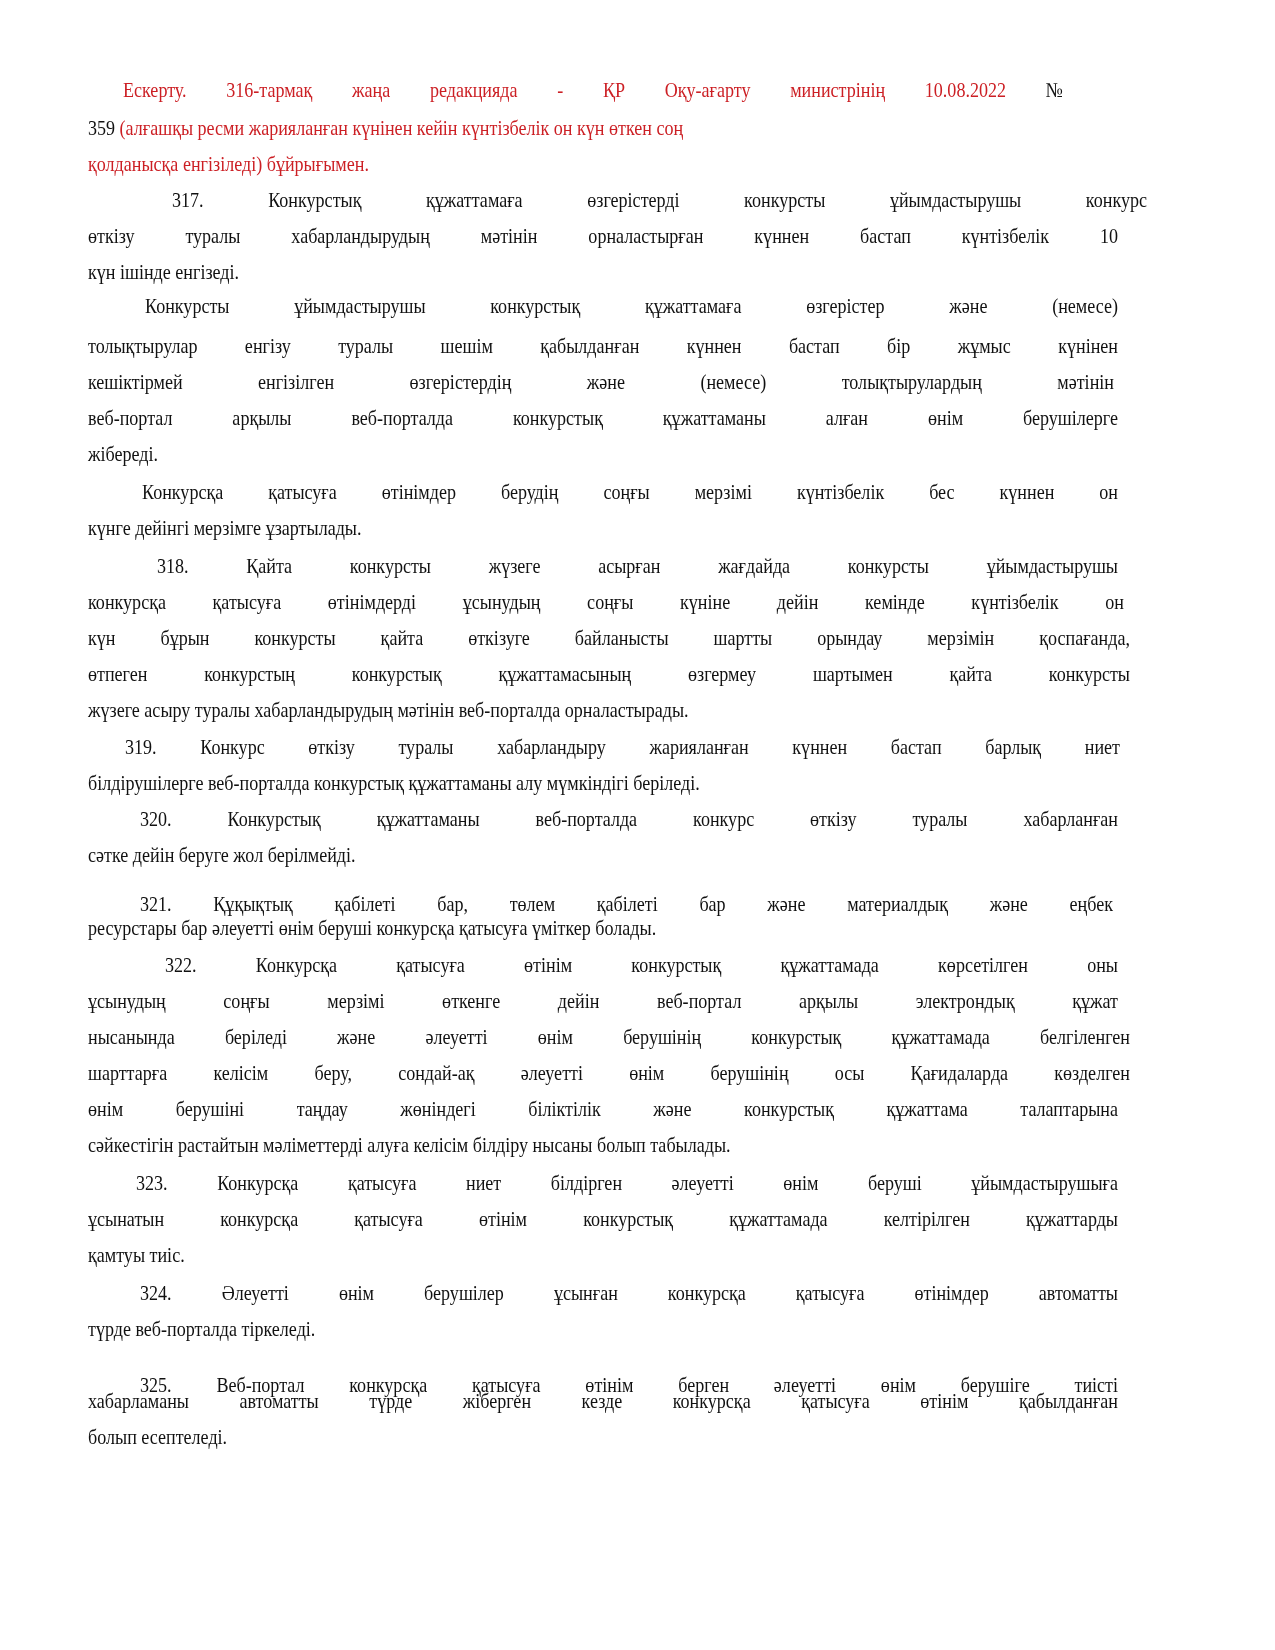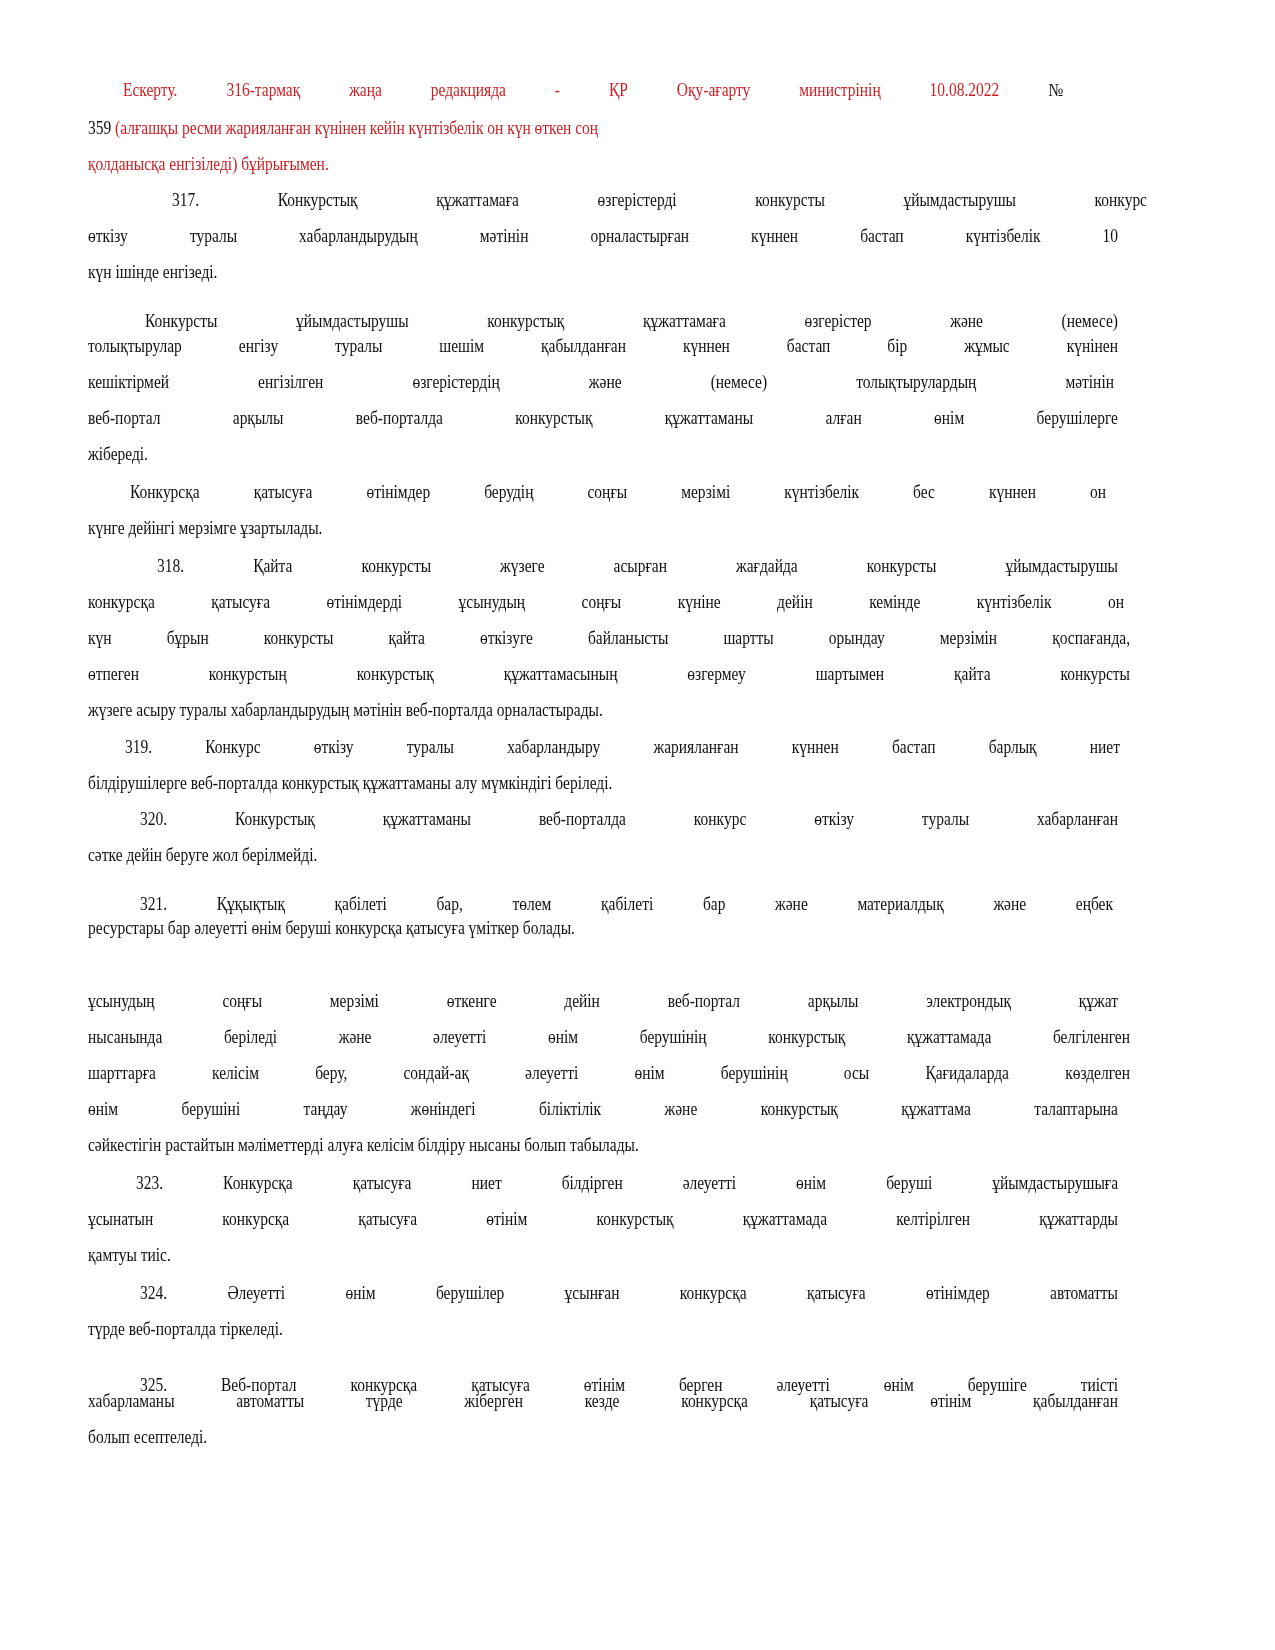--- a/index.html
+++ b/index.html
@@ -7,21 +7,21 @@
   .page {
     position: absolute; left: 0; top: 0; width: 1275px; height: 1650px; background: #fff;
   }
   .line {
     position: absolute;
     left: 88px;
     width: 1040px;
     height: 36px;
     white-space: nowrap;
     font-family: "Liberation Serif", "DejaVu Serif", serif;
-    font-size: 18px;
+    font-size: 21px;
     line-height: 36px;
     color: #111111;
   }
   .line .inner {
     display: inline-block;
     transform-origin: 0 50%;
     transform: scaleX(0.86);
     width: calc(100% / 0.86);
     text-align: justify;
     text-align-last: justify;
@@ -44,44 +44,45 @@
     <span class="inner"><span class="blk">359 </span><span class="red">(алғашқы ресми жарияланған күнінен кейін күнтізбелік он күн өткен соң</span></span>
   </div>
   <div class="line last" style="top:146px;">
     <span class="inner"><span class="red">қолданысқа енгізіледі) бұйрығымен.</span></span>
   </div>
 
   <div class="line" style="top:182px; left:143px; width:975px;margin-left:29px;"><span class="inner">317. Конкурстық құжаттамаға өзгерістерді конкурсты ұйымдастырушы конкурс</span></div>
   <div class="line" style="top:218px; width:1030px;"><span class="inner">өткізу туралы хабарландырудың мәтінін орналастырған күннен бастап күнтізбелік 10</span></div>
   <div class="line last" style="top:254px;"><span class="inner">күн ішінде енгізеді.</span></div>
 
-  <div class="line" style="top:303px; left:145px; width:973px;"><span class="inner">Конкурсты ұйымдастырушы конкурстық құжаттамаға өзгерістер және (немесе)</span></div>
+  <div class="line" style="top:288px; left:145px; width:973px;"><span class="inner">Конкурсты ұйымдастырушы конкурстық құжаттамаға өзгерістер және (немесе)</span></div>
   <div class="line" style="top:328px; width:1030px;"><span class="inner">толықтырулар енгізу туралы шешім қабылданған күннен бастап бір жұмыс күнінен</span></div>
   <div class="line" style="top:364px; width:1026px;"><span class="inner">кешіктірмей енгізілген өзгерістердің және (немесе) толықтырулардың мәтінін</span></div>
   <div class="line" style="top:400px; width:1030px;"><span class="inner">веб-портал арқылы веб-порталда конкурстық құжаттаманы алған өнім берушілерге</span></div>
   <div class="line last" style="top:436px;"><span class="inner">жібереді.</span></div>
 
-  <div class="line" style="top:474px; left:130px; width:976px;text-decoration:underline;"><span class="inner">Конкурсқа қатысуға өтінімдер берудің соңғы мерзімі күнтізбелік бес күннен он</span></div>
+  <div class="line" style="top:474px; left:142px; width:976px;text-decoration:underline;"><span class="inner">Конкурсқа қатысуға өтінімдер берудің соңғы мерзімі күнтізбелік бес күннен он</span></div>
   <div class="line last" style="top:510px;"><span class="inner">күнге дейінгі мерзімге ұзартылады.</span></div>
 
   <div class="line" style="top:548px; left:157px; width:961px;"><span class="inner">318. Қайта конкурсты жүзеге асырған жағдайда конкурсты ұйымдастырушы</span></div>
   <div class="line" style="top:584px; width:1036px;"><span class="inner">конкурсқа қатысуға өтінімдерді ұсынудың соңғы күніне дейін кемінде күнтізбелік он</span></div>
   <div class="line" style="top:620px; width:1042px;"><span class="inner">күн бұрын конкурсты қайта өткізуге байланысты шартты орындау мерзімін қоспағанда,</span></div>
   <div class="line" style="top:656px; width:1042px;"><span class="inner">өтпеген конкурстың конкурстық құжаттамасының өзгермеу шартымен қайта конкурсты</span></div>
   <div class="line last" style="top:692px;"><span class="inner">жүзеге асыру туралы хабарландырудың мәтінін веб-порталда орналастырады.</span></div>
 
   <div class="line" style="top:729px; left:125px; width:995px;"><span class="inner">319. Конкурс өткізу туралы хабарландыру жарияланған күннен бастап барлық ниет</span></div>
   <div class="line last" style="top:765px;"><span class="inner">білдірушілерге веб-порталда конкурстық құжаттаманы алу мүмкіндігі беріледі.</span></div>
 
   <div class="line" style="top:801px; left:140px; width:978px;"><span class="inner">320. Конкурстық құжаттаманы веб-порталда конкурс өткізу туралы хабарланған</span></div>
   <div class="line last" style="top:837px;"><span class="inner">сәтке дейін беруге жол берілмейді.</span></div>
 
   <div class="line" style="top:874px; left:140px; width:973px;margin-top:12px;"><span class="inner">321. Құқықтық қабілеті бар, төлем қабілеті бар және материалдық және еңбек</span></div>
   <div class="line last" style="top:910px;"><span class="inner">ресурстары бар әлеуетті өнім беруші конкурсқа қатысуға үміткер болады.</span></div>
 
+  <div class="line" style="top:947px; left:165px; width:953px;"><span class="inner">322. Конкурсқа қатысуға өтінім конкурстық құжаттамада көрсетілген оны</span></div>
   <div class="line" style="top:983px; width:1030px;"><span class="inner">ұсынудың соңғы мерзімі өткенге дейін веб-портал арқылы электрондық құжат</span></div>
   <div class="line" style="top:1019px; width:1042px;"><span class="inner">нысанында беріледі және әлеуетті өнім берушінің конкурстық құжаттамада белгіленген</span></div>
   <div class="line" style="top:1055px; width:1042px;"><span class="inner">шарттарға келісім беру, сондай-ақ әлеуетті өнім берушінің осы Қағидаларда көзделген</span></div>
   <div class="line" style="top:1091px; width:1030px;"><span class="inner">өнім берушіні таңдау жөніндегі біліктілік және конкурстық құжаттама талаптарына</span></div>
   <div class="line last" style="top:1127px;"><span class="inner">сәйкестігін растайтын мәліметтерді алуға келісім білдіру нысаны болып табылады.</span></div>
 
   <div class="line" style="top:1165px; left:136px; width:982px;"><span class="inner">323. Конкурсқа қатысуға ниет білдірген әлеуетті өнім беруші ұйымдастырушыға</span></div>
   <div class="line" style="top:1201px; width:1030px;"><span class="inner">ұсынатын конкурсқа қатысуға өтінім конкурстық құжаттамада келтірілген құжаттарды</span></div>
   <div class="line last" style="top:1237px;"><span class="inner">қамтуы тиіс.</span></div>
 

